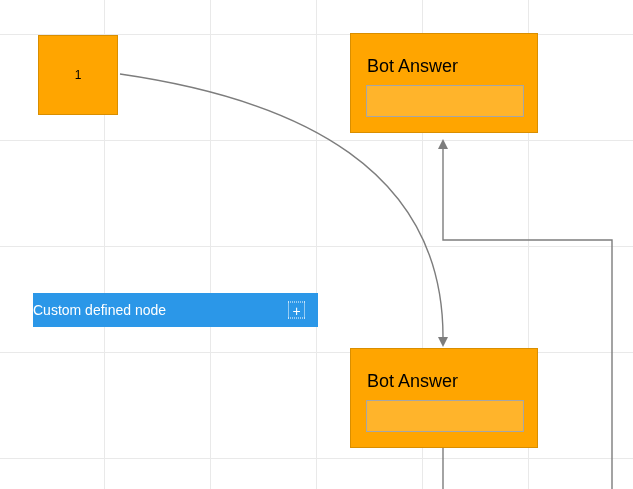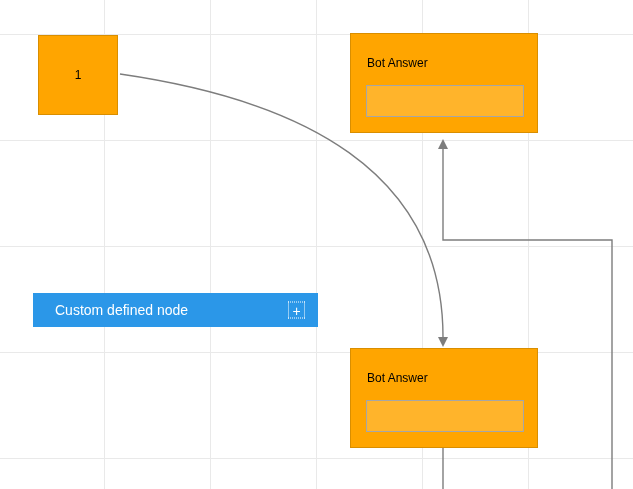--- a/index.html
+++ b/index.html
@@ -48,21 +48,21 @@
     left: 38px; top: 35px;
     width: 80px; height: 80px;
     display: flex;
     align-items: center;
     justify-content: center;
     font-size: 12px;
   }
 
   .bot-node {
     width: 188px; height: 100px;
-    font-size: 12px;
+    font-size: 18px;
   }
   .bot-node-top    { left: 350px; top: 33px; }
   .bot-node-bottom { left: 350px; top: 348px; }
 
   .bot-label {
     position: absolute;
     left: 16px; top: 22px;
     color: #000000;
   }
 
@@ -78,21 +78,20 @@
   .node-blue {
     left: 33px; top: 293px;
     width: 285px; height: 34px;
     background: #2b97e8;
     color: #ffffff;
     display: flex;
     align-items: center;
     font-size: 14px;
   }
   .node-blue .blue-label {
-    padding-left: 22px;
     flex: 1;
   }
   .plus-handle {
     position: absolute;
     right: 13px;
     top: 50%;
     transform: translateY(-50%);
     width: 17px;
     height: 17px;
     border: 1px dotted #ffffff;

